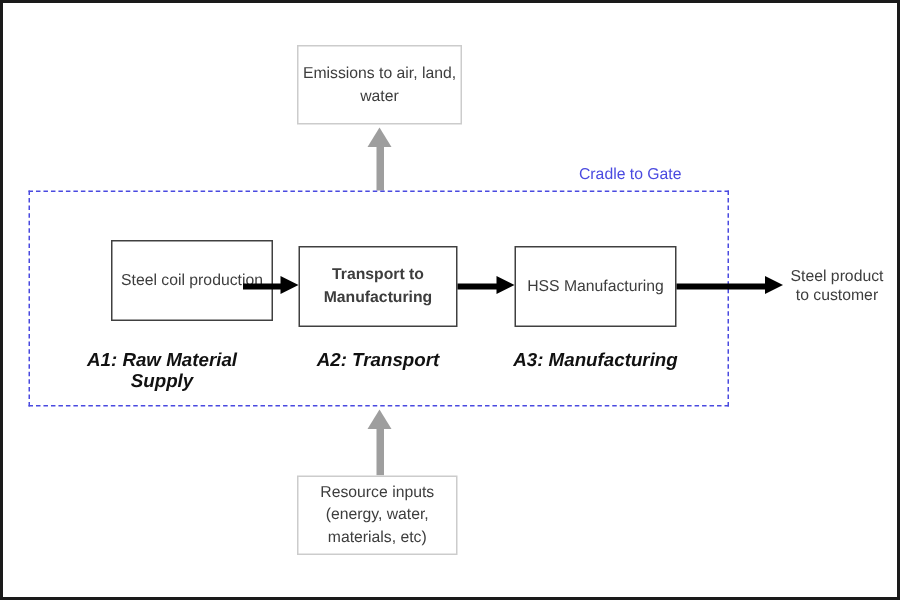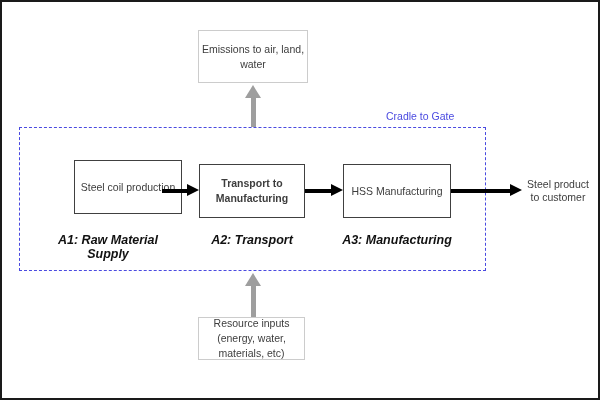--- a/index.html
+++ b/index.html
@@ -40,21 +40,21 @@
     display: flex;
     flex-direction: column;
     align-items: center;
     justify-content: center;
     font-size: 10.5px;
     line-height: 15px;
     color: var(--text-dark, #3d3d3d);
     text-align: center;
   }
   #emissions-box { left: 196px; top: 28px;  width: 110px; height: 53px; }
-  #resource-box  { left: 196px; top: 315px; width: 107px; height: 43px; }
+  #resource-box  { left: 196px; top: 315px; width: 107px; height: 53px; }
   #proc-box-1 { left: 52px;  top: 158px; width: 108px; height: 54px; margin-left: 20px; }
   #proc-box-2 { left: 197px; top: 162px; width: 106px; height: 54px; font-weight: bold; }
   #proc-box-3 { left: 341px; top: 162px; width: 108px; height: 54px; }
 
   
   .boundary {
     position: absolute;
     left: 17px; top: 125px;
     width: 467px; height: 144px;
     box-sizing: border-box;

